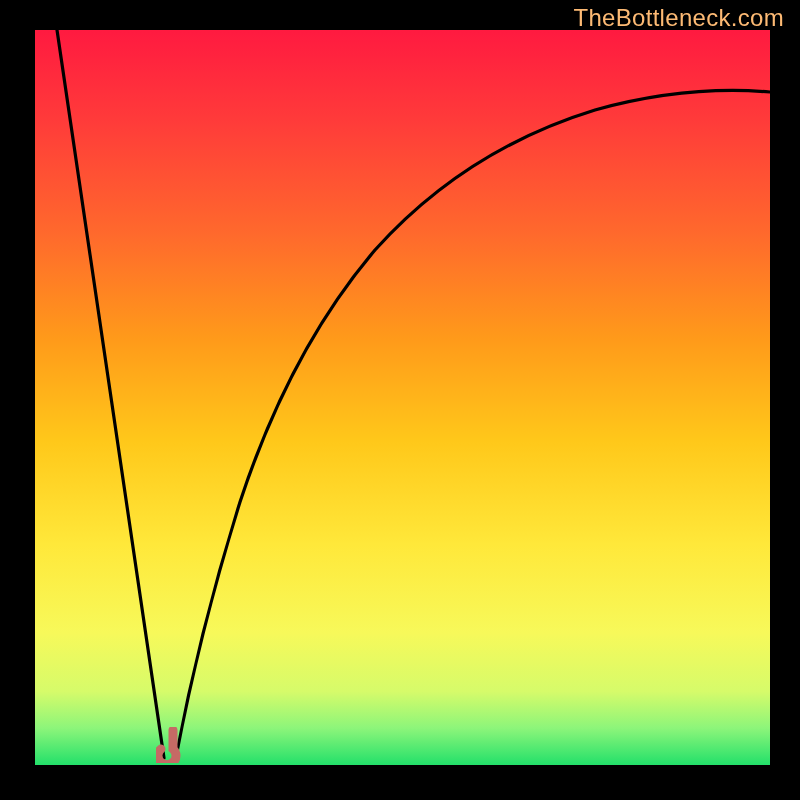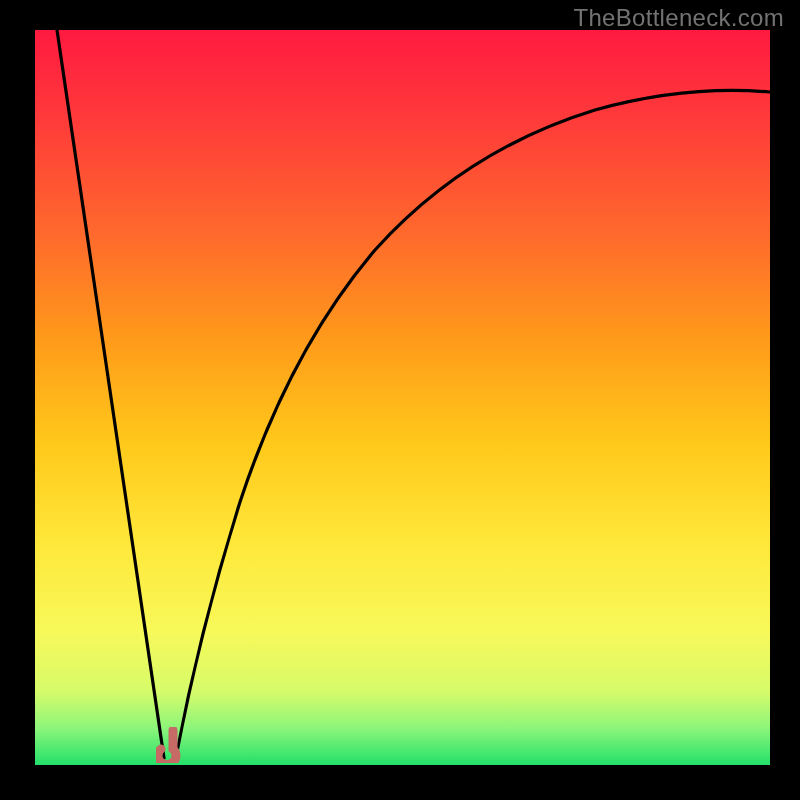--- a/index.html
+++ b/index.html
@@ -2,21 +2,21 @@
 <html><head>
 <meta charset="utf-8">
 <style>
   * { margin: 0; padding: 0; box-sizing: border-box; }
   html, body { width: 800px; height: 800px; background: #000; overflow: hidden; }
   .wrap { position: relative; width: 800px; height: 800px; }
   .watermark {
     position: absolute;
     top: 4px;
     right: 16px;
-    color: #737373;
+    color: #fdba74;
     font-family: Arial, sans-serif;
     font-size: 24px;
     font-weight: 400;
     letter-spacing: 0.3px;
   }
   .plot-area {
     position: absolute;
     left: 35px;
     top: 30px;
     width: 735px;

